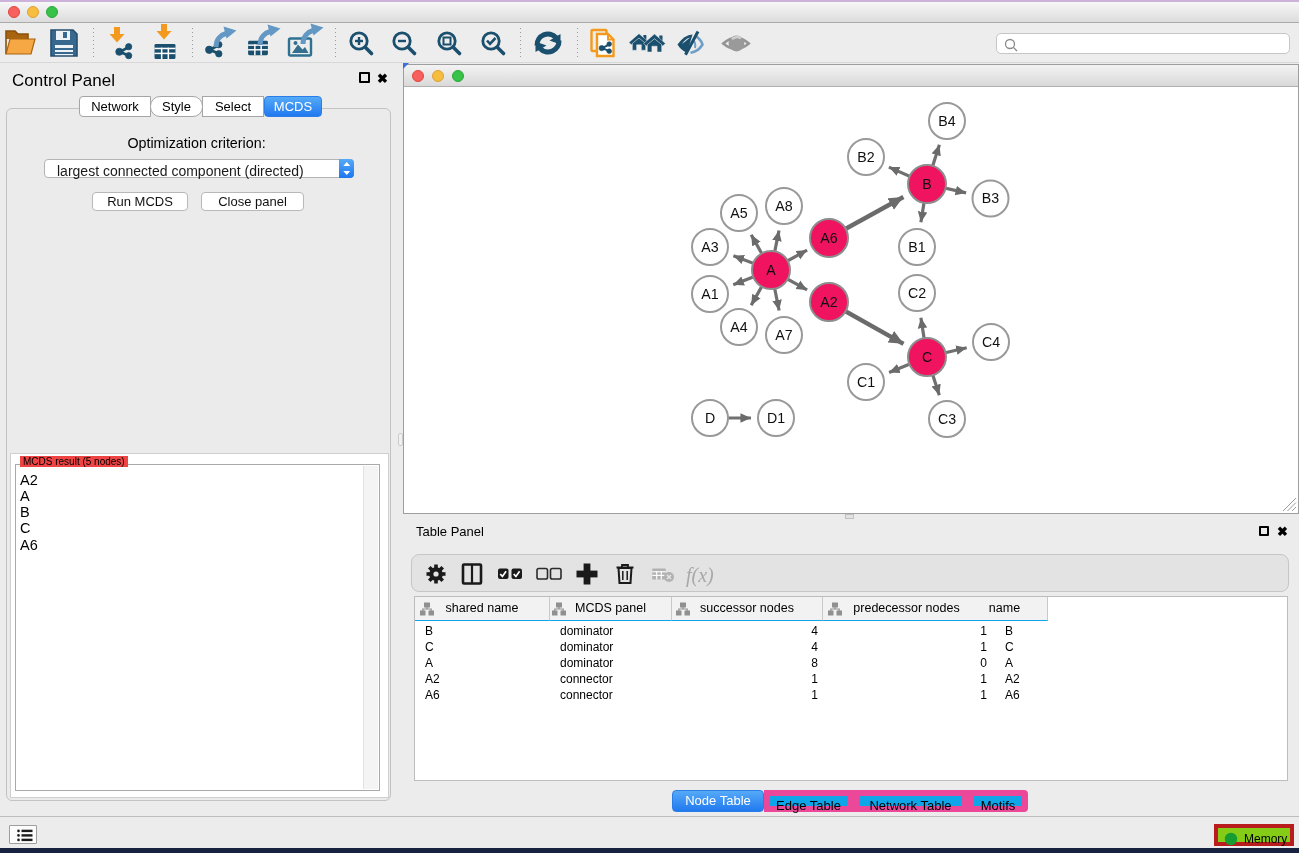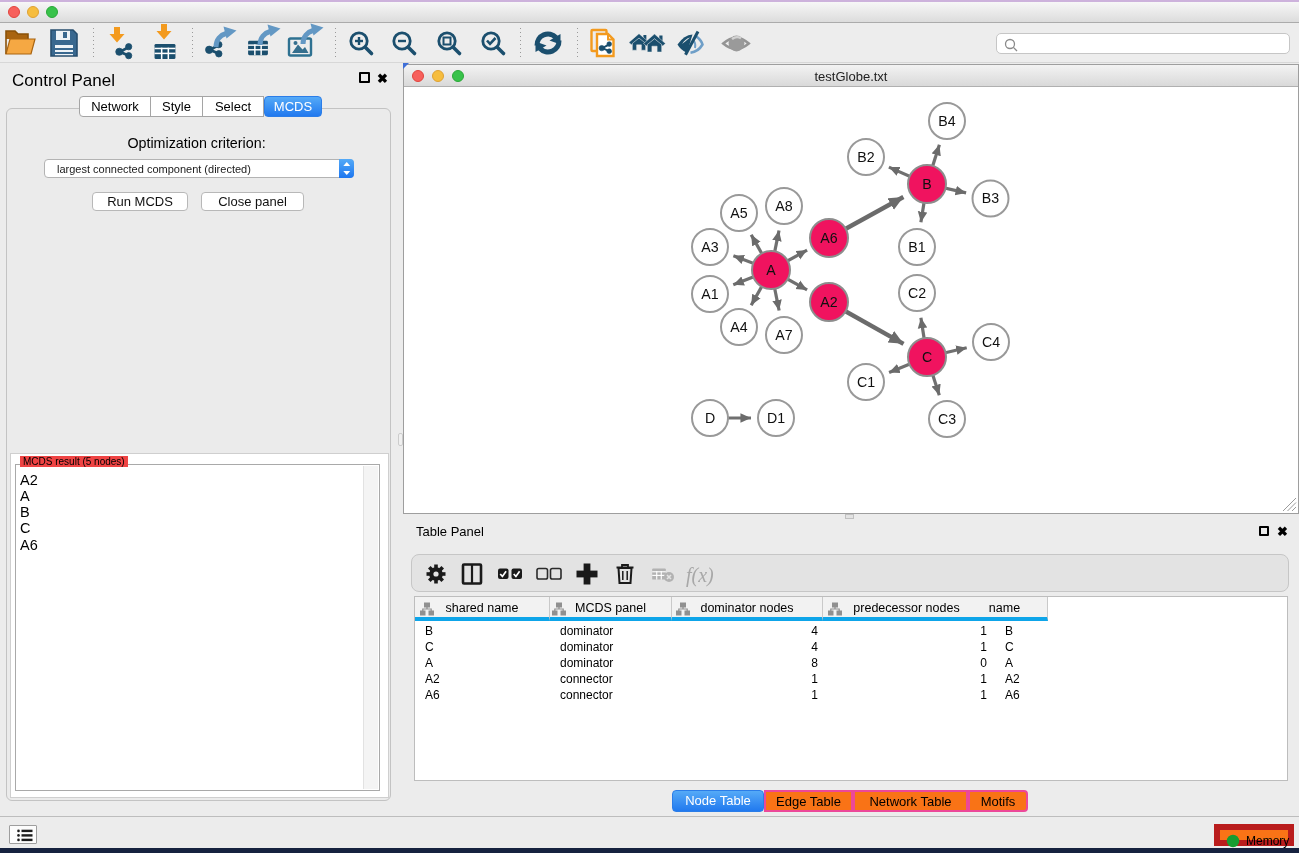--- a/index.html
+++ b/index.html
@@ -18,47 +18,47 @@
 #mainbg{left:0;top:63px;width:1299px;height:753px;background:#ececec;}
 
 #cp-title{left:12px;top:71px;font-size:17px;color:#000;}
 #cp-float{left:359px;top:72px;width:11px;height:11px;border:2px solid #000;border-radius:1px;}
 .xicon{font-size:13px;font-weight:bold;color:#000;}
 #cp-body{left:6px;top:108px;width:385px;height:693px;border:1px solid #c3c3c3;border-radius:6px;background:#ebebeb;}
 .tab{position:absolute;top:96px;height:21px;font-size:13px;text-align:center;background:#fff;border:1px solid #a5a5a5;color:#000;line-height:19px;}
 #tab-mcds{background:linear-gradient(#55aaf7,#2179ef);color:#fff;border:1px solid #2b7de8;border-radius:4px;}
 #opt-label{left:6px;top:135px;width:381px;text-align:center;font-size:14.3px;color:#000;}
 #dropdown{left:44px;top:159px;width:310px;height:19px;background:#fff;border:1px solid #b3b3b3;border-radius:4px;}
-#dropdown .txt{position:absolute;left:12px;top:2.5px;font-size:11px;color:#1a1a1a;}
+#dropdown .txt{position:absolute;left:12px;top:2.5px;font-size:14px;color:#1a1a1a;}
 #dropdown .cap{position:absolute;right:-1px;top:-1px;width:15.5px;height:19px;background:linear-gradient(#55aaf7,#1c76f0);border-radius:0 4px 4px 0;}
 .btn{position:absolute;background:#fff;border:1px solid #b8b8b8;border-radius:4px;font-size:13px;color:#111;text-align:center;}
 #mcds-white{left:10px;top:453px;width:379px;height:345px;background:#fff;border:1px solid #cfcfcf;}
 #mcds-field{left:15px;top:464px;width:365px;height:327px;border:1px solid #a9a9a9;}
 #mcds-legend{left:20px;top:456px;background:#ef4444;padding:0 3px;font-size:10px;color:#000;}
 #mcds-list{left:20px;top:472px;font-size:14.5px;color:#000;line-height:16.15px;}
 #mcds-scroll{left:363px;top:466px;width:15px;height:323px;background:#f4f4f4;border-left:1px solid #e2e2e2;}
 
 #nw{left:403px;top:64px;width:896px;height:450px;border:1px solid #9e9e9e;background:#fff;}
 #nw-title{position:absolute;left:0;top:0;width:100%;height:22px;background:linear-gradient(#f3f3f3,#d9d9d9);border-bottom:1px solid #b0b0b0;}
 #nw-title .t{position:absolute;left:0;right:0;top:4px;text-align:center;font-size:13px;color:#222;}
 #graph{position:absolute;left:0;top:22px;}
 
 #tp-title{left:416px;top:524px;font-size:13px;color:#000;}
 #tp-float{left:1259px;top:526px;width:10px;height:10px;border:2px solid #000;border-radius:1px;}
 #tp-toolbar{left:411px;top:554px;width:878px;height:38px;background:#e3e3e3;border:1px solid #c6c6c6;border-radius:8px;}
 #tp-table{left:414px;top:596px;width:874px;height:185px;background:#fff;border:1px solid #bdbdbd;}
-.hcell{position:absolute;top:0;height:24px;background:#f2f2f2;border-right:1px solid #c9c9c9;border-bottom:4px solid #0ea5e9;font-size:12.5px;color:#000;}
+.hcell{position:absolute;top:0;height:24px;background:#f2f2f2;border-right:1px solid #c9c9c9;border-bottom:1px solid #0ea5e9;font-size:12.5px;color:#000;}
 .hcell span{position:absolute;left:0;right:0;top:4px;text-align:center;}
 .rowtxt{position:absolute;font-size:12px;color:#000;}
-.btab{position:absolute;top:790px;height:22px;background:#f97316;border:2px solid #ec4899;font-size:13px;color:#000;text-align:center;line-height:20px;}
+.btab{position:absolute;top:790px;height:22px;background:#0ea5e9;border:6px solid #ec4899;font-size:13px;color:#000;text-align:center;line-height:20px;}
 #btab-node{background:linear-gradient(#55aaf7,#2179ef);color:#fff;border:1px solid #2b7de8;border-radius:4px;}
 
 #statusbar{left:0;top:816px;width:1299px;height:31px;background:#ececec;border-top:1px solid #bdbdbd;}
 #sb-left{position:absolute;left:9px;top:8px;width:28px;height:19px;background:#fcfcfc;border:1px solid #9e9e9e;border-radius:1px;}
-#sb-mem{position:absolute;left:1214px;top:7px;width:80px;height:22px;background:#f97316;border:6px solid #b91c1c;font-size:12px;color:#000;}
+#sb-mem{position:absolute;left:1214px;top:7px;width:80px;height:22px;background:#84cc16;border:4px solid #b91c1c;font-size:12px;color:#000;}
 #navy{left:0;top:848px;width:1299px;height:5px;background:#16223f;}
 </style></head>
 <body>
 <div class="abs" id="purple"></div>
 <div class="abs" id="titlebar">
   <div class="light lr" style="left:8px;top:4px;"></div>
   <div class="light ly" style="left:27px;top:4px;"></div>
   <div class="light lg" style="left:46px;top:4px;"></div>
 </div>
 <div class="abs" id="toolbar">
@@ -221,21 +221,21 @@
       </svg>
     </div>
 </div>
 <div class="abs" id="mainbg"></div>
 
 <div class="abs" id="cp-title">Control Panel</div>
 <div class="abs" id="cp-float"></div>
 <div class="abs xicon" style="left:377px;top:71px;">✖</div>
 <div class="abs" id="cp-body"></div>
 <div class="tab" style="left:79px;width:72px;border-radius:4px 0 0 4px;">Network</div>
-<div class="tab" style="left:150px;width:53px;">Style</div>
+<div class="tab" style="left:150px;width:53px;border-radius:10px;">Style</div>
 <div class="tab" style="left:202px;width:62px;">Select</div>
 <div class="tab" id="tab-mcds" style="left:264px;width:58px;">MCDS</div>
 <div class="abs" id="opt-label">Optimization criterion:</div>
 <div class="abs" id="dropdown">
   <div class="txt">largest connected component (directed)</div>
   <div class="cap"><svg width="16" height="19">
         <path d="M7.75 3 L11.2 7 L4.3 7 Z" fill="#fff"></path>
         <path d="M7.75 16 L11.2 12 L4.3 12 Z" fill="#fff"></path>
       </svg></div>
 </div>
@@ -245,21 +245,20 @@
 <div class="abs" id="mcds-field"></div>
 <div class="abs" id="mcds-scroll"></div>
 <div class="abs" id="mcds-legend">MCDS result (5 nodes)</div>
 <div class="abs" id="mcds-list">A2<br>A<br>B<br>C<br>A6</div>
 
 <div class="abs" id="nw">
   <div id="nw-title">
     <div class="light lr" style="left:8px;top:5px;"></div>
     <div class="light ly" style="left:28px;top:5px;"></div>
     <div class="light lg" style="left:48px;top:5px;"></div>
-    <div class="t">testGlobe.txt</div>
   </div>
   <svg id="graph" width="894" height="427" viewBox="0 0 894 427">
     <defs>
       <marker id="arr" markerWidth="4.2" markerHeight="3.6" refX="3.3" refY="1.6" orient="auto">
           <path d="M0,0.1 L3.3,1.6 L0,3.1 Z" fill="#6b6b6b"></path>
         </marker>
     </defs>
     <g stroke="#707070" stroke-width="3.2" marker-end="url(#arr)">
         <line x1="367.0" y1="183.0" x2="347.2" y2="147.8"></line>
       <line x1="367.0" y1="183.0" x2="375.0" y2="143.5"></line>
@@ -405,21 +404,21 @@
       <text x="274" y="26.5" font-family="Liberation Serif" font-style="italic" font-size="20" fill="#a8a8a8">f(x)</text>
     </svg></div>
 <div class="abs" id="tp-table">
   <div class="hcell" style="left:0;width:135px;">
       <span>shared name</span>
     </div>
   <div class="hcell" style="left:135px;width:122px;">
       <span>MCDS panel</span>
     </div>
   <div class="hcell" style="left:257px;width:151px;">
-      <span>dominator nodes</span>
+      <span>successor nodes</span>
     </div>
   <div class="hcell" style="left:408px;width:168px;">
       <span>predecessor nodes</span>
     </div>
   <div class="hcell" style="left:547px;width:86px;">
       <span>name</span>
     </div>
   <svg width="875" height="24" style="position:absolute;left:0;top:0;" id="treeicons">
       <g transform="translate(12,12)" fill="#909090" stroke="#909090">
         <rect x="-2.5" y="-6" width="5" height="4"></rect>

